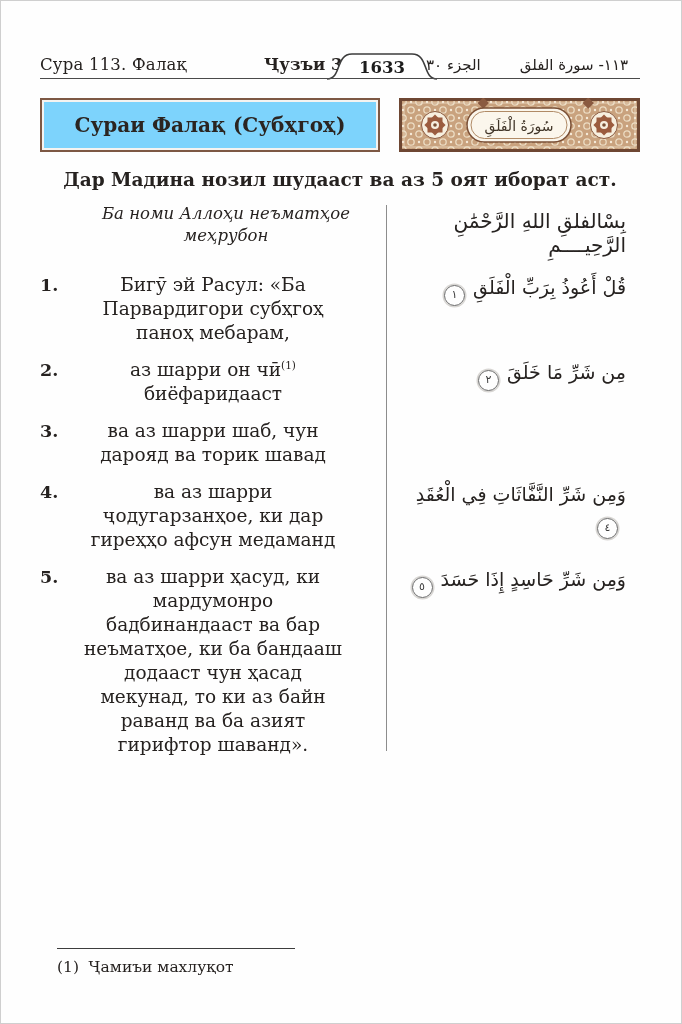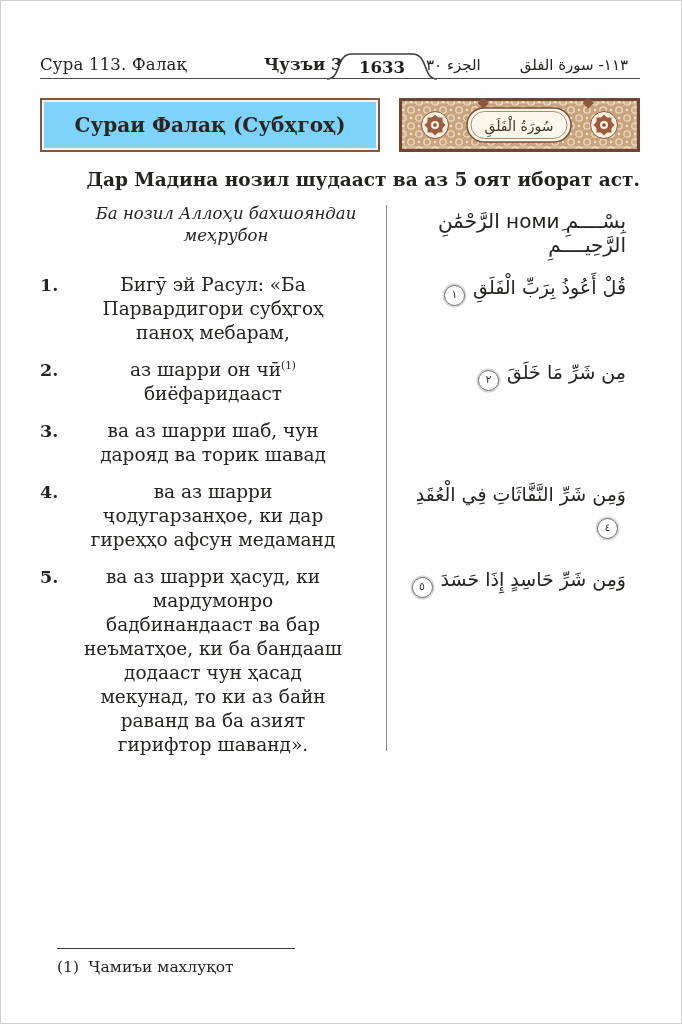--- a/index.html
+++ b/index.html
@@ -32,21 +32,21 @@
     flex:1 1 auto;
     border:2px solid #7d5844;
     background:#7dd3fc;
     box-shadow:inset 0 0 0 2px #f6f3f0;
     display:flex;align-items:center;justify-content:center;
   }
   .title-box span{font-weight:bold;font-size:20px;color:#2b2420;}
   .banner-svg{flex:0 0 241px;display:block;}
 
   
-  .rev-note{margin-top:17px;text-align:right;font-weight:bold;font-size:18.5px;}
+  .rev-note{margin-top:17px;text-align:center;font-weight:bold;font-size:18.5px;}
 
   
   .columns{position:relative;margin-top:13px;}
   .col-divider{position:absolute;left:346px;top:2px;bottom:6px;width:1px;background:#8d8d8d;}
   .row{display:flex;align-items:flex-start;}
   .col-l{flex:0 0 346px;box-sizing:border-box;padding-right:40px;}
   .col-r{flex:1 1 auto;box-sizing:border-box;padding-right:14px;text-align:right;}
 
   .bismillah-row{margin-bottom:16px;}
   .bismillah-tj{font-style:italic;font-size:16.5px;text-align:center;line-height:22px;padding:0 14px 0 40px;}
@@ -130,24 +130,24 @@
     </svg>
   </div>
 
   <div class="rev-note">Дар Мадина нозил шудааст ва аз 5 оят иборат аст.</div>
 
   <div class="columns">
     <div class="col-divider"></div>
 
     <div class="row bismillah-row">
       <div class="col-l bismillah-tj">
-        <div>Ба нозил Аллоҳи бахшояндаи</div>
+        <div>Ба номи Аллоҳи неъматҳое</div>
         <div>меҳрубон</div>
       </div>
-      <div class="col-r bismillah-ar arabic">بِسْــــمِ номиِ الرَّحْمَٰنِ الرَّحِيــــمِ</div>
+      <div class="col-r bismillah-ar arabic">بِسْالفلقِ اللهِ الرَّحْمَٰنِ الرَّحِيــــمِ</div>
     </div>
 
     <div class="row verse-row">
       <div class="col-l verse-l">
         <span class="verse-no">1.</span>
         <span class="verse-tj">Бигӯ эй Расул: «Ба Парвардигори субҳгоҳ паноҳ мебарам,</span>
       </div>
       <div class="col-r verse-ar arabic">
         <span>قُلْ أَعُوذُ بِرَبِّ الْفَلَقِ</span><span class="ayah-mark">١</span>
       </div>

